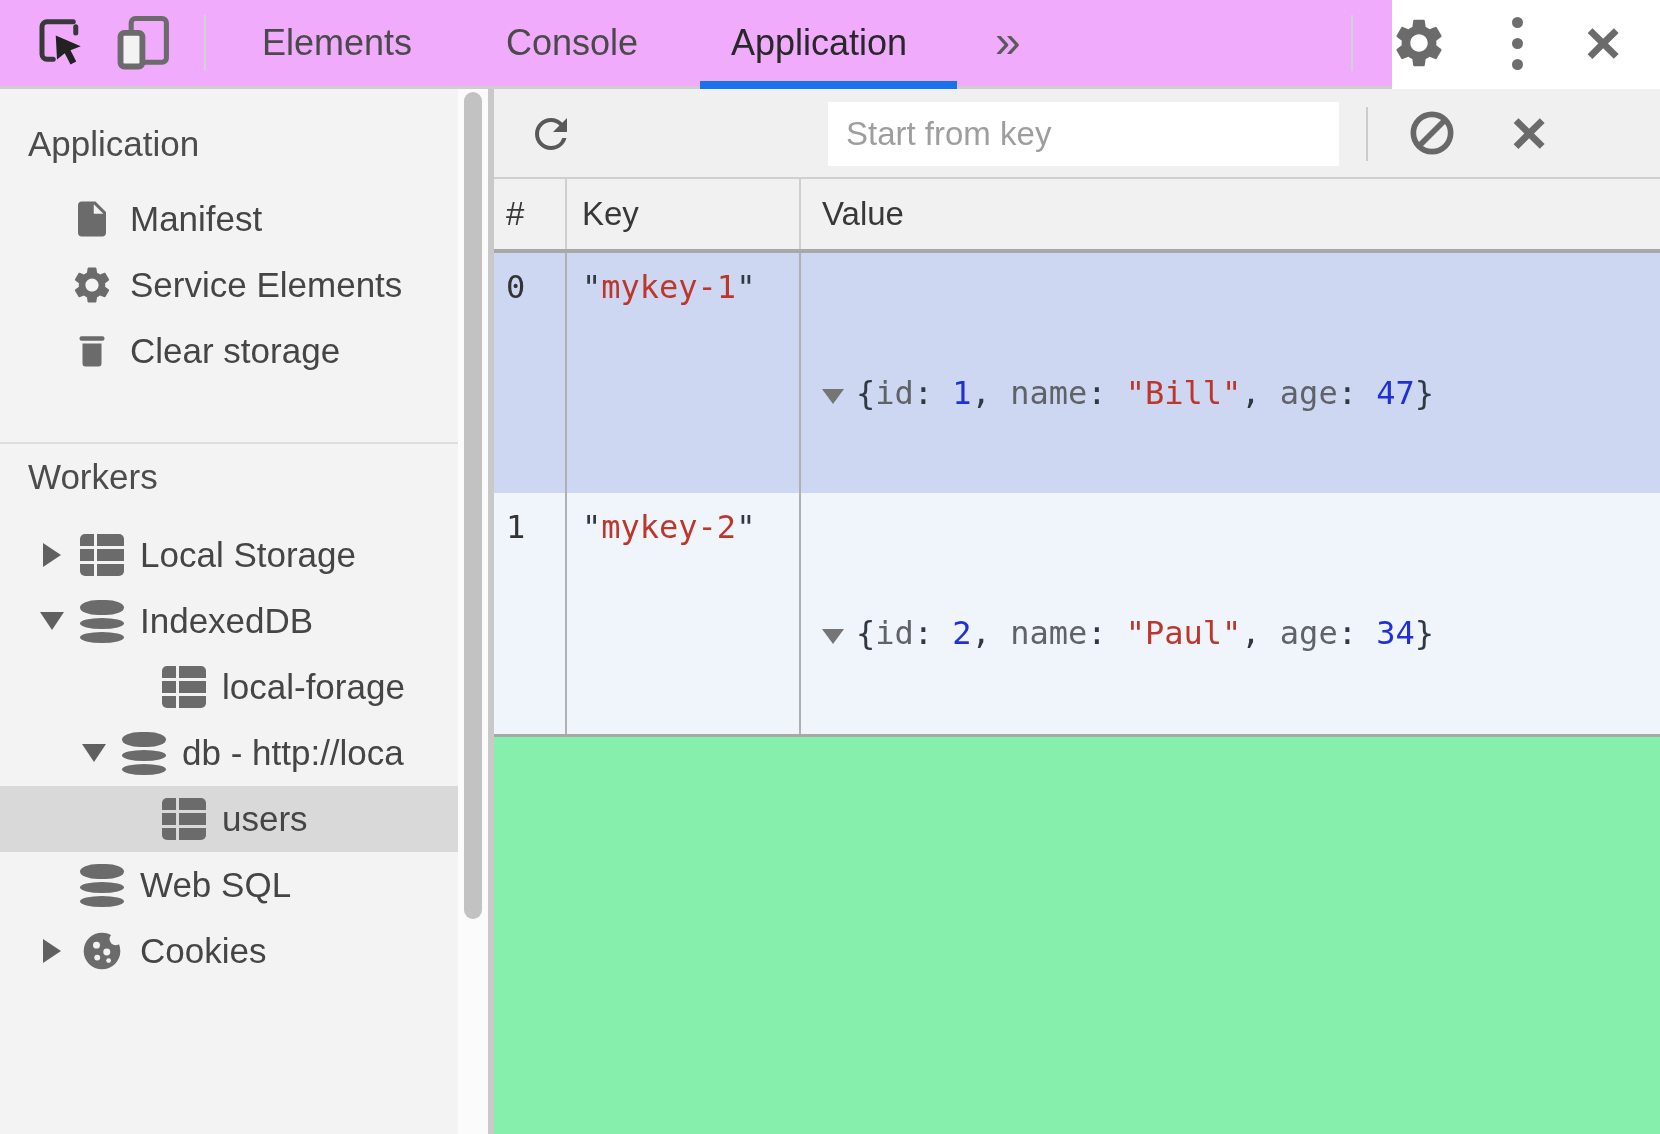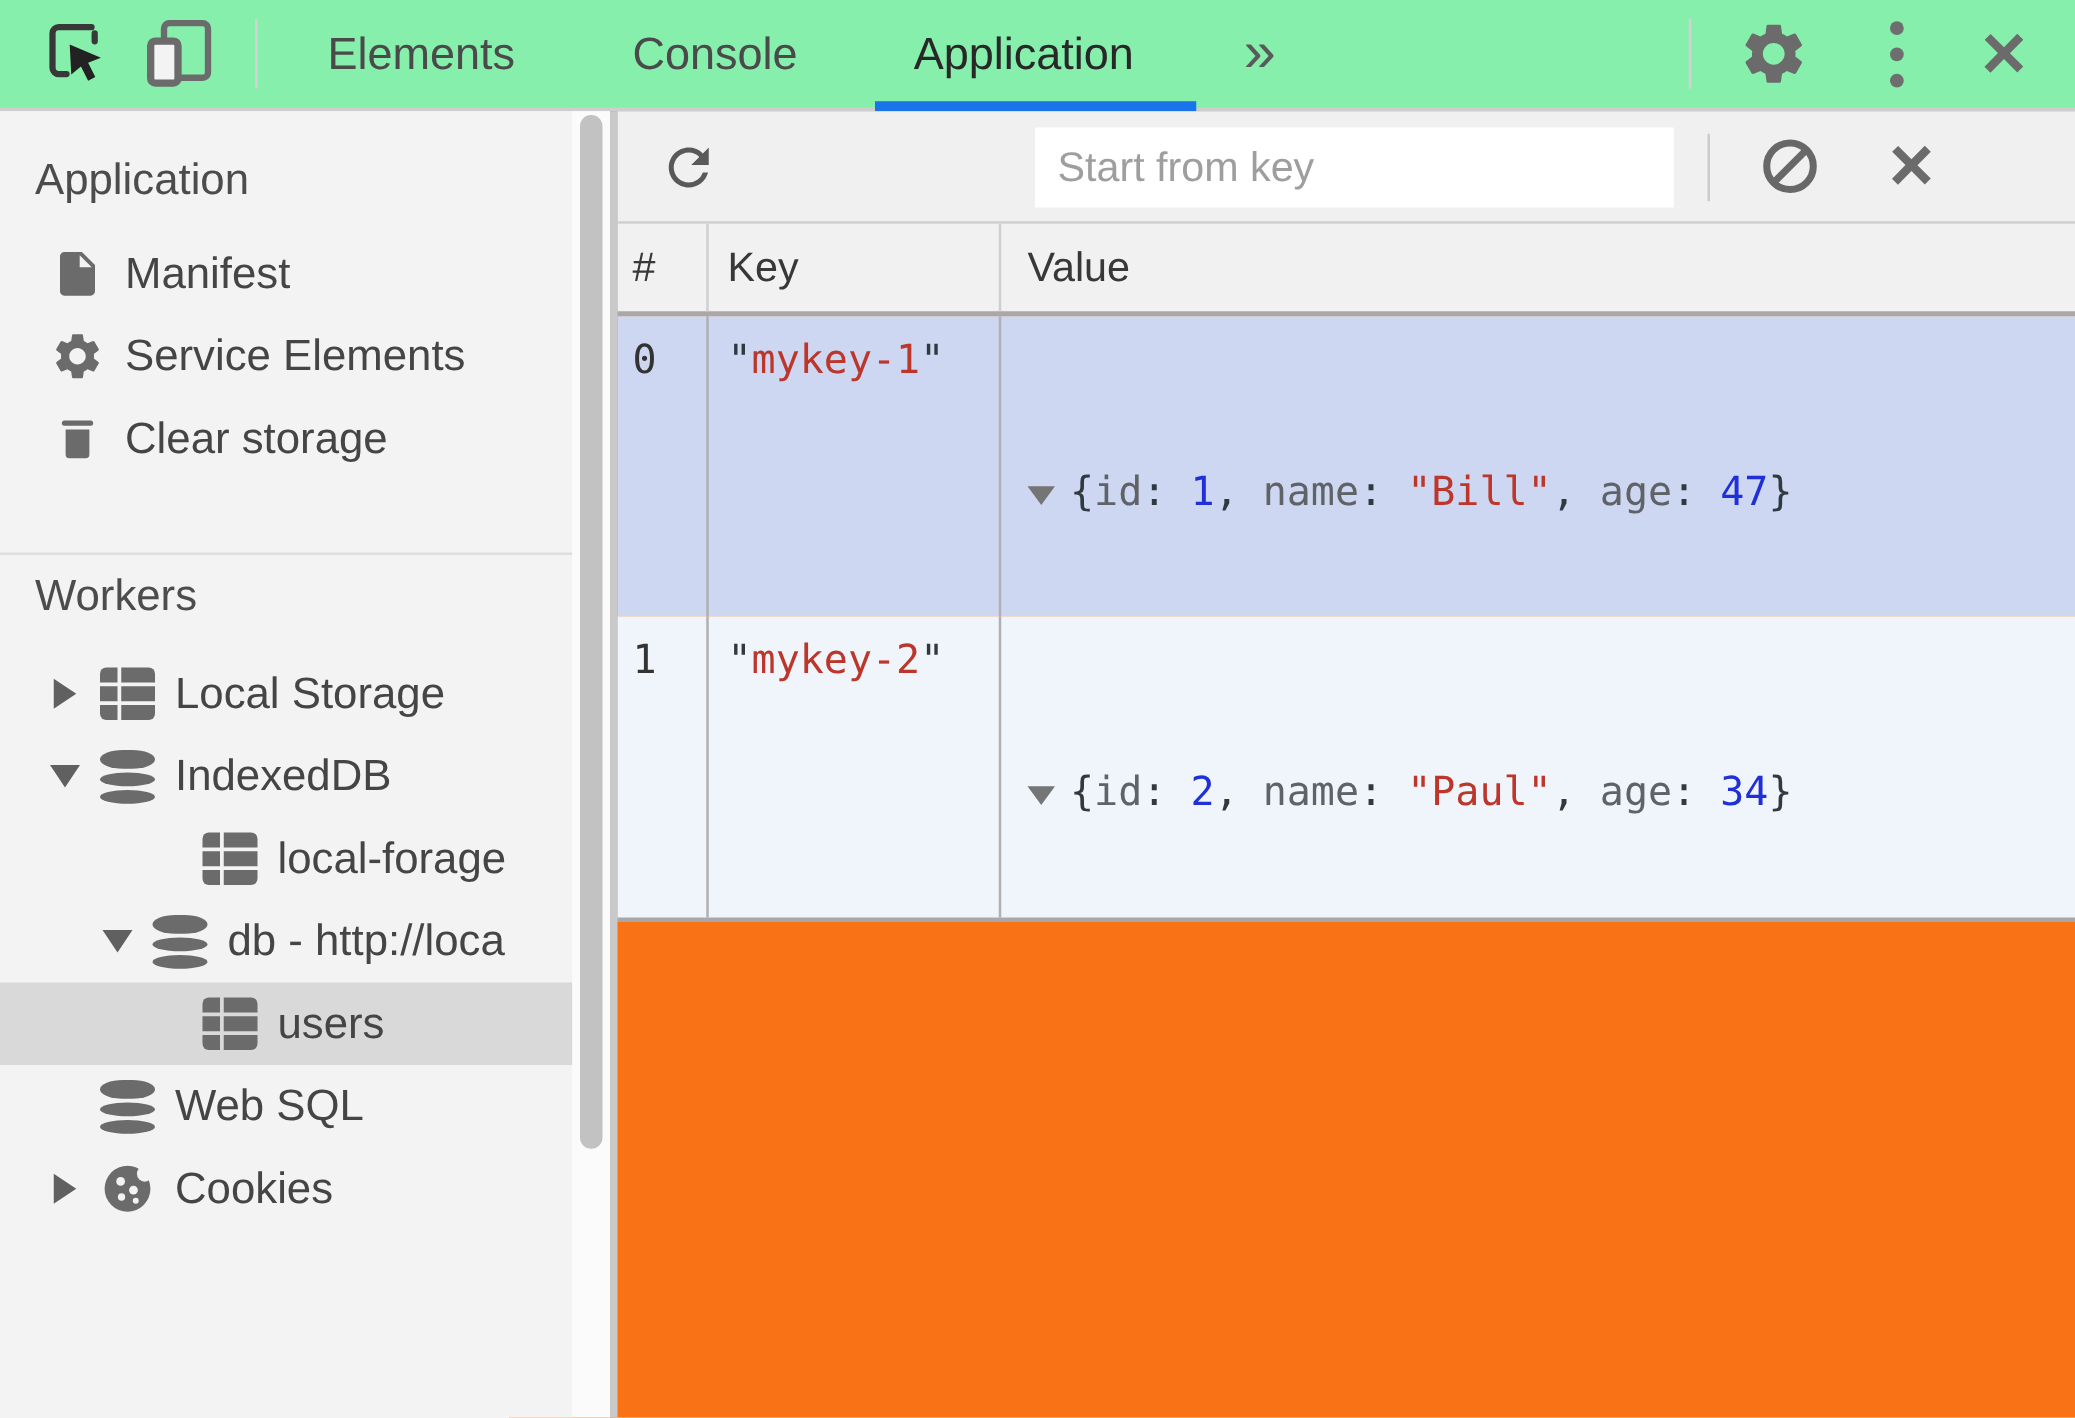--- a/index.html
+++ b/index.html
@@ -4,54 +4,54 @@
 <style>
   html,body{margin:0;padding:0;}
   body{
     width:1660px;height:1134px;overflow:hidden;position:relative;
     background:#ffffff;
     font-family:"Liberation Sans", sans-serif;
     -webkit-font-smoothing:antialiased;
   }
   
   .tabbar{
-    position:absolute;left:0;top:0;width:1660px;height:86px;
-    background:#86efac;border-bottom:3px solid #cecece;
+    position:absolute;left:0;top:0;width:1392px;height:86px;
+    background:#f0abfc;border-bottom:3px solid #cecece;
   }
   .tb-abs{position:absolute;top:0;height:86px;display:flex;align-items:center;}
   .icon-btn svg{display:block;}
   .vsep{position:absolute;top:15px;width:2px;height:56px;background:#d2d2d2;}
   .tab{
     position:absolute;top:0;height:86px;line-height:86px;
     font-size:36px;color:#4a4a4a;padding:0 4px;cursor:default;white-space:nowrap;
   }
   .tab.active{color:#282828;}
   .tab-underline{position:absolute;left:700px;top:81px;width:257px;height:8px;background:#1a73e8;}
   .chevrons{position:absolute;top:0;height:86px;line-height:82px;font-size:46px;color:#5a5a5a;}
   .dots{display:flex;flex-direction:column;gap:10px;}
   .dots i{width:11px;height:11px;border-radius:50%;background:#6e6e6e;}
   .x-glyph{font-size:62px;color:#6b6b6b;line-height:86px;font-weight:bold;}
 
   
   .content{position:absolute;left:0;top:89px;width:1660px;height:1045px;display:flex;}
   .sidebar{width:458px;height:100%;background:#f3f3f3;overflow:hidden;flex:none;position:relative;}
   .scrollstrip{width:30px;height:100%;background:#fbfbfb;flex:none;position:relative;}
   .scroll-thumb{position:absolute;left:6px;top:3px;width:18px;height:827px;background:#c2c2c2;border-radius:10px;}
-  .main{flex:1;height:100%;background:#f97316;border-left:6px solid #c9c9c9;position:relative;}
+  .main{flex:1;height:100%;background:#86efac;border-left:6px solid #c9c9c9;position:relative;}
 
   
   .side-header{height:66px;line-height:66px;padding-left:28px;font-size:35px;color:#4c4c4c;white-space:nowrap;}
   .side-row{height:66px;display:flex;align-items:center;font-size:35px;color:#454545;white-space:nowrap;cursor:default;}
   .side-row .label{overflow:hidden;}
   .side-row.sel{background:#d9d9d9;}
   .arrow-slot{width:24px;margin-right:16px;flex:none;display:flex;justify-content:center;}
   .tri-right{width:0;height:0;border-top:12px solid transparent;border-bottom:12px solid transparent;border-left:18px solid #606060;}
   .tri-down{width:0;height:0;border-left:12px solid transparent;border-right:12px solid transparent;border-top:18px solid #606060;}
   .side-icon{width:44px;height:44px;margin-right:16px;flex:none;display:flex;align-items:center;justify-content:center;}
-  .pl-app{padding-left:40px;}
+  .pl-app{padding-left:70px;}
   .pl-d1{padding-left:40px;}
   .pl-d2{padding-left:82px;}
   .pl-d3{padding-left:122px;}
   .section-divider{height:2px;background:#dedede;margin-top:58px;}
   .mt-items{margin-top:9px;}
   .mt-storage{margin-top:12px;text-align:right;}
   .sidebar-pad{padding-top:22px;}
   
   .icon-table{width:44px;height:42px;display:grid;grid-template-columns:14px 1fr;grid-template-rows:1fr 1fr 1fr;gap:3px;}
   .icon-table i{background:#6b6b6b;}

